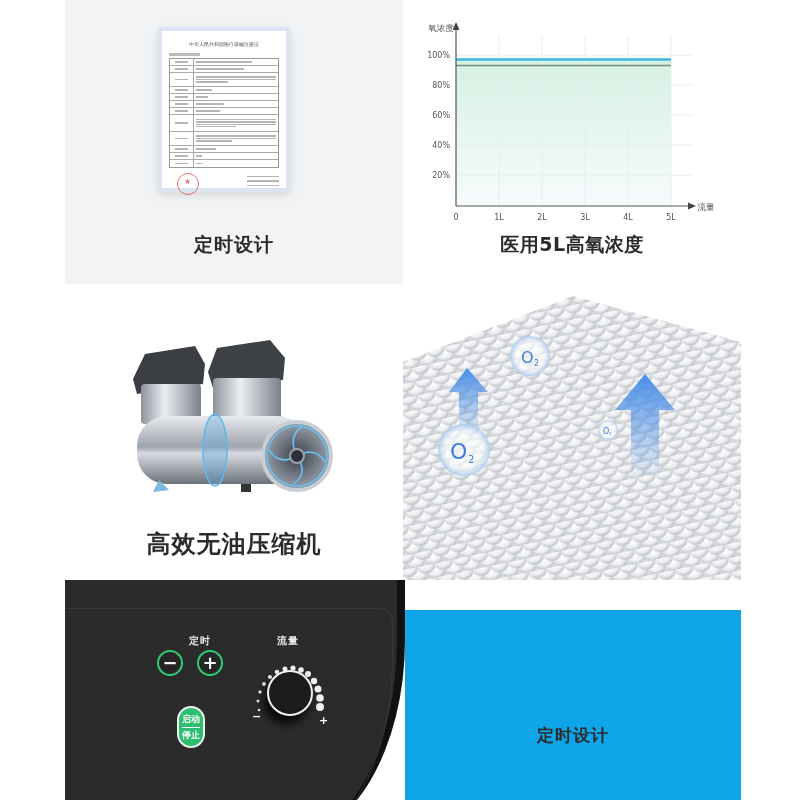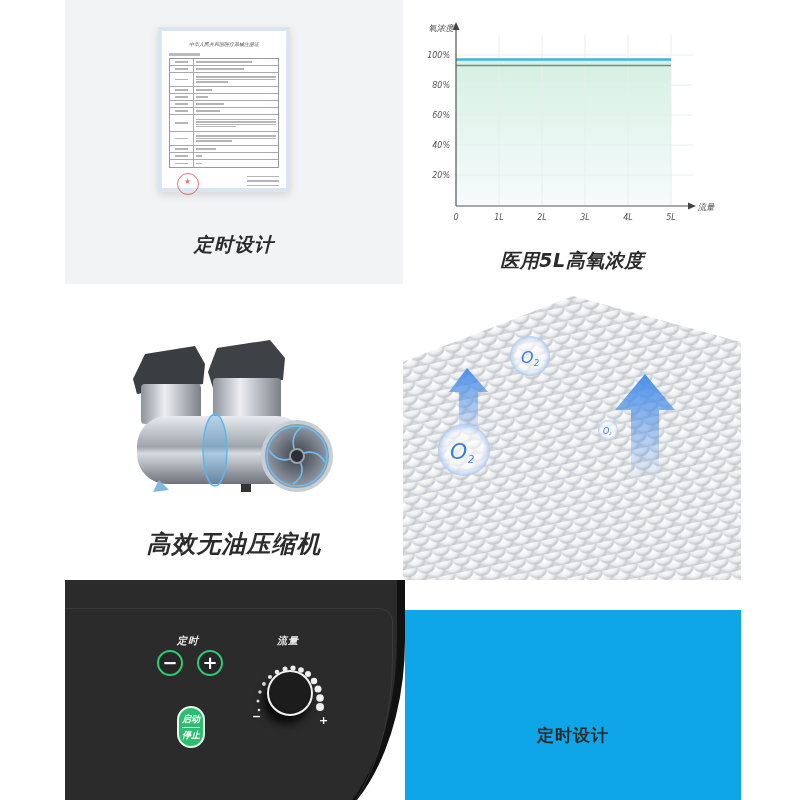--- a/index.html
+++ b/index.html
@@ -1,19 +1,19 @@
 <!DOCTYPE html>
 <html><head>
 <meta charset="utf-8">
 <style>
   * { box-sizing: border-box; margin: 0; padding: 0; }
   html, body { width: 800px; height: 800px; background: #ffffff; overflow: hidden; }
   body { position: relative; font-family: "DejaVu Sans", "Liberation Sans", sans-serif; color: #2b2b2b; }
 
-  .panel { position: absolute; overflow: hidden; font-style: italic; }
+  .panel { position: absolute; overflow: hidden; }
 
   
   #p-cert { left: 65px; top: 0; width: 338px; height: 284px; background: #f2f3f5; }
   .cert-sheet {
     position: absolute; left: 93px; top: 27px; width: 132px; height: 165px;
     background: #fff; border: 4px solid #dbe5f1; box-shadow: 0 3px 8px rgba(0,0,0,0.12);
     padding: 6px 7px;
   }
   .cert-title { font-size: 5px; text-align: center; color: #555; margin-top: 4px; margin-bottom: 6px; white-space: nowrap; }
   .cert-no { font-size: 3px; color: #888; margin-bottom: 2px; height: 3px; background: linear-gradient(90deg,#bbb 40%,transparent 40%); width: 70%; }
@@ -26,21 +26,21 @@
   .cert-k .ln { width: 60%; }
   .cert-foot { display:flex; justify-content: space-between; margin-top: 5px; }
   .stamp { width: 22px; height: 22px; border-radius: 50%; border: 1.5px solid rgba(212,60,60,0.7); position: relative; margin-left: 8px; }
   .stamp::after { content: "★"; position:absolute; left:6px; top:3px; font-size:8px; color: rgba(212,60,60,0.7); }
   .dates { width: 32px; display:flex; flex-direction:column; gap: 3px; margin-top: 3px; }
   .cert-caption { position: absolute; left: 0; width: 100%; top: 232px; text-align: center; font-size: 19px; font-weight: bold; color: #2b2b2b; letter-spacing: 1px; }
 
   
   #p-chart { left: 403px; top: 0; width: 338px; height: 284px; background: #ffffff; }
   .chart-svg { position: absolute; left: 0; top: 0; }
-  .chart-caption { position: absolute; left: 0; width: 100%; top: 248px; text-align: center; font-size: 19px; font-weight: bold; color: #2b2b2b; letter-spacing: 0.5px; }
+  .chart-caption { position: absolute; left: 0; width: 100%; top: 232px; text-align: center; font-size: 19px; font-weight: bold; color: #2b2b2b; letter-spacing: 0.5px; }
 
   
   #p-comp { left: 65px; top: 284px; width: 338px; height: 296px; background: #ffffff; }
   .comp-caption { position: absolute; left: 0; width: 100%; top: 244px; text-align: center; font-size: 24px; font-weight: bold; color: #2b2b2b; letter-spacing: 1px; }
 
   
   #p-sieve { left: 403px; top: 284px; width: 338px; height: 296px; background: #ffffff; }
   .sieve-caption { position: absolute; left: 0; width: 100%; top: 248px; text-align: center; font-size: 18px; font-weight: bold; color: #2b2b2b; letter-spacing: 1px; z-index: 5; }
 
   
@@ -345,21 +345,21 @@
       <text x="200" y="150" font-family="DejaVu Sans, sans-serif" font-size="8" fill="#3a7de0">O</text>
       <text x="206" y="151" font-family="DejaVu Sans, sans-serif" font-size="4" fill="#3a7de0">2</text>
     </g>
   </svg>
 </div>
 
 <div class="panel" id="p-ctrl">
   <div class="ctrl-body">
     <div class="ctrl-inner"></div>
 
-    <div class="ctrl-label" style="left:112px;top:54px">定时</div>
+    <div class="ctrl-label" style="left:124px;top:54px">定时</div>
     <div class="round-btn" style="left:92px;top:70px">−</div>
     <div class="round-btn" style="left:132px;top:70px">+</div>
 
     <div class="start-btn">
       <span>启动</span>
       <span class="sep"></span>
       <span>停止</span>
     </div>
 
     <div class="ctrl-label" style="left:212px;top:54px">流量</div>

